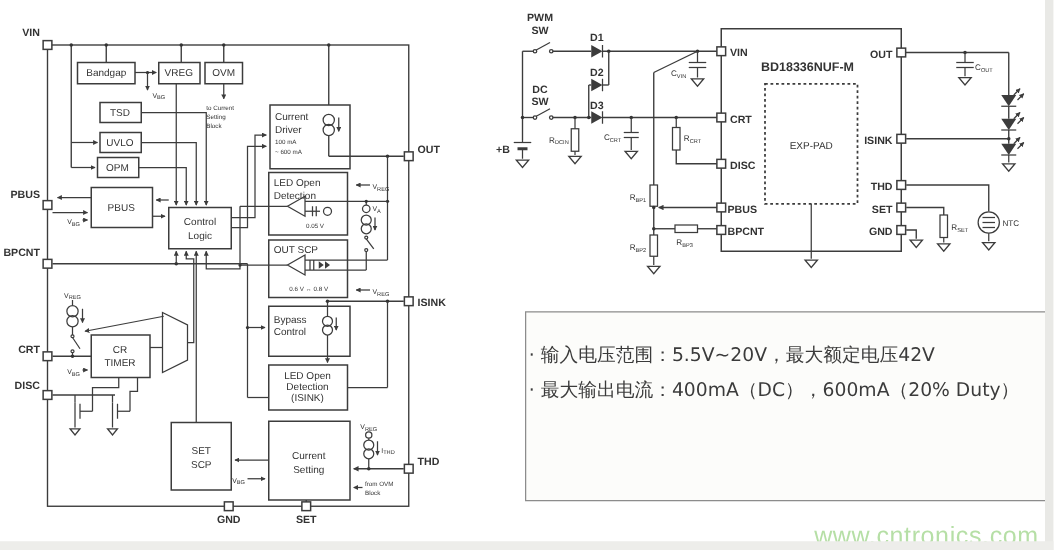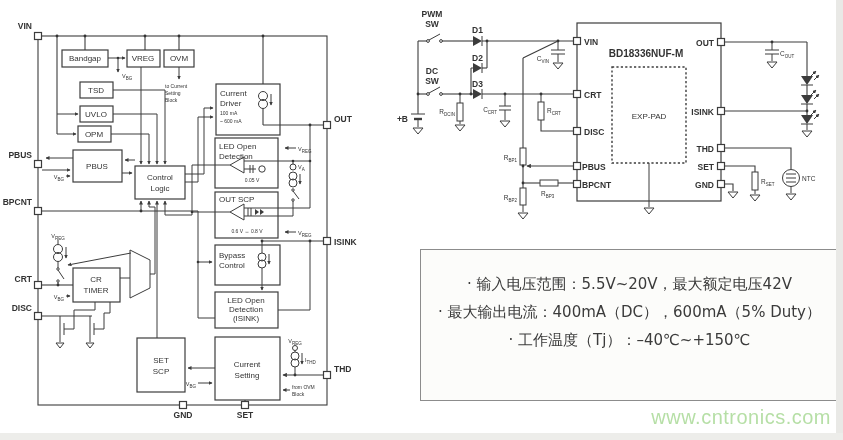--- a/index.html
+++ b/index.html
@@ -24,24 +24,24 @@
   .cl{font-size:6.5px;}
   .cle{font-size:6.5px;text-anchor:end;}
   .sub{font-size:4.5px;}
   .vl{font-size:5.5px;}
   .vle{font-size:5.5px;text-anchor:end;}
   .vlc{font-size:5.5px;text-anchor:middle;}
   .chip-name{font-size:10px;font-weight:bold;text-anchor:middle;}
   .exp{fill:none;stroke:#3c3c3c;stroke-width:1.4;stroke-dasharray:2.2,2.2;}
   #spec-box{position:absolute;left:420px;top:249px;width:417px;height:152px;
             border:1px solid #8c8c8c;background:#fcfcfa;box-sizing:border-box;
-            padding:20px 0 0 2px;text-align:center;}
+            padding:20px 0 0 2px;}
   .spec-line{font-size:15px;line-height:28px;color:#3b3b3b;
              font-family:"DejaVu Sans","Liberation Sans",sans-serif;white-space:nowrap;}
-  #watermark{position:absolute;right:12px;top:406px;font-size:20px;color:#b6dfa6;
+  #watermark{position:absolute;right:12px;top:418px;font-size:20px;color:#b6dfa6;
              font-family:"Liberation Sans",sans-serif;letter-spacing:0.5px;}
 </style>
 </head>
 <body>
 
 <div id="stage">
 <svg width="843" height="440" viewBox="0 0 843 440">
   <defs>
     <marker id="ah" viewBox="0 0 8 8" refX="7" refY="4" markerWidth="5.5" markerHeight="5.5" orient="auto-start-reverse">
       <path d="M0,0 L8,4 L0,8 z" fill="#3c3c3c"></path>
@@ -542,21 +542,20 @@
     <text class="pe" x="714" y="46">OUT</text>
     <text class="pe" x="714" y="115">ISINK</text>
     <text class="pe" x="714" y="152">THD</text>
     <text class="pe" x="714" y="170">SET</text>
     <text class="pe" x="714" y="188">GND</text>
   </g>
 </svg>
 
 <div id="spec-box">
   <div class="spec-line">· 输入电压范围：5.5V~20V，最大额定电压42V</div>
-  <div class="spec-line">· 最大输出电流：400mA（DC），600mA（5% Duty）</div>
-  <div class="spec-line">· 工作温度（Tj）：–40℃~+150℃</div>
+  <div class="spec-line">· 最大输出电流：400mA（DC），600mA（20% Duty）</div>
 </div>
 
 <div id="watermark">www.cntronics.com</div>
 
 <div id="edge-right"></div>
 <div id="edge-bottom"></div>
 </div>
 
 </body></html>

